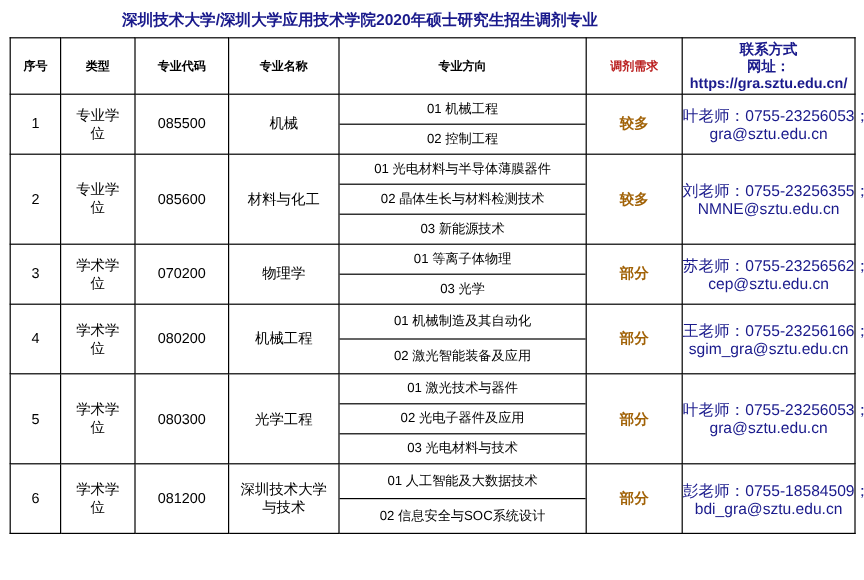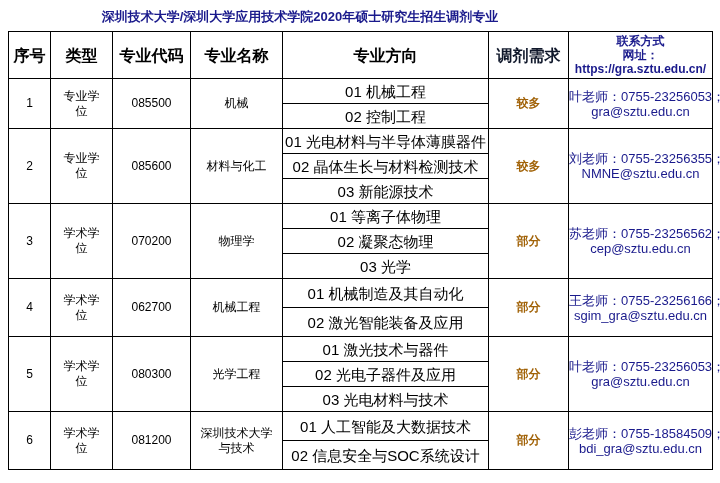--- a/index.html
+++ b/index.html
@@ -35,27 +35,27 @@
     width: 704px;
     table-layout: fixed;
   }
   table.main td, table.main th {
     border: 1px solid #000000;
     padding: 0;
     vertical-align: middle;
     text-align: center;
   }
   .hdr td {
-    font-size: 16px;
+    font-size: 10px;
     font-weight: bold;
     height: 34px;
     line-height: 15px;
   }
   .hdr .red {
-    color: #0f172a;
+    color: #b91c1c;
   }
   .hdr .contact {
     color: #1a1a8c;
     font-size: 12px;
     line-height: 14px;
     padding: 2px 3px;
   }
   .contact-line1 {
     display: block;
     font-weight: bold;
@@ -99,21 +99,21 @@
   }
   table.dirs {
     border-collapse: collapse;
     width: 100%;
     table-layout: fixed;
   }
   table.dirs td {
     border: 0;
     border-bottom: 1px solid #000000;
     height: 24px;
-    font-size: 15px;
+    font-size: 11px;
     text-align: center;
     line-height: 15px;
     padding: 0 2px;
   }
   table.dirs tr:last-child td {
     border-bottom: 0;
   }
   .type-2line {
     display: block;
   }
@@ -214,42 +214,39 @@
         </td>
         <td class="code">070200</td>
         <td class="name">物理学</td>
         <td class="dir-cell">
           <table class="dirs">
               <tbody>
             <tr>
                   <td>01 等离子体物理</td>
                 </tr>
             <tr>
-                  <td>02 凝聚态物理</td>
-                </tr>
-            <tr>
                   <td>03 光学</td>
                 </tr>
           </tbody>
             </table>
         </td>
         <td class="need">部分</td>
         <td class="contact-cell">
           <span class="cline">苏老师：0755-23256562；</span>
           <span class="cline">cep@sztu.edu.cn</span>
         </td>
       </tr>
 
       <tr>
         <td class="num">4</td>
         <td class="type">
           <span class="type-2line">学术学</span>
           <span class="type-2line">位</span>
         </td>
-        <td class="code">062700</td>
+        <td class="code">080200</td>
         <td class="name">机械工程</td>
         <td class="dir-cell">
           <table class="dirs">
               <tbody>
             <tr>
                   <td style="height:28px">01 机械制造及其自动化</td>
                 </tr>
             <tr>
                   <td style="height:28px">02 激光智能装备及应用</td>
                 </tr>

